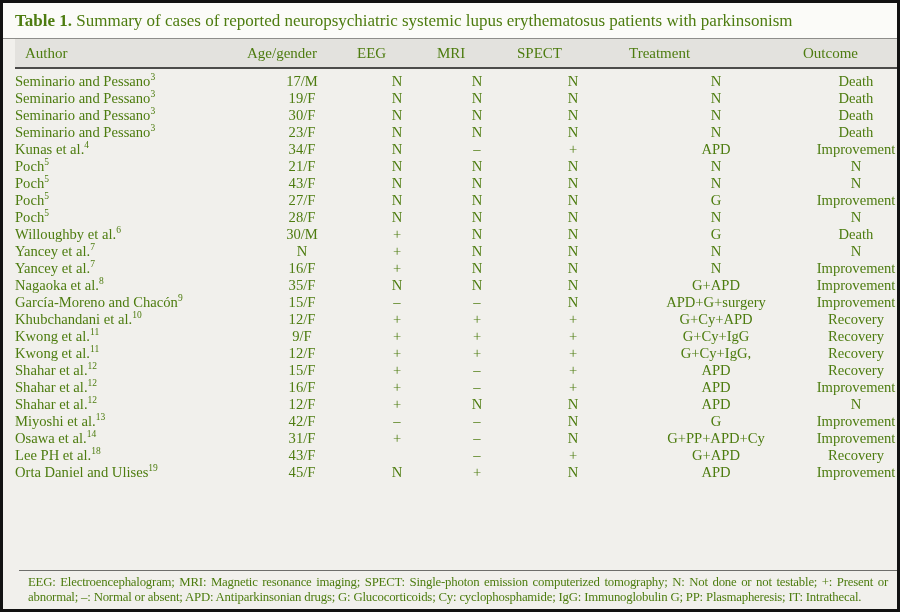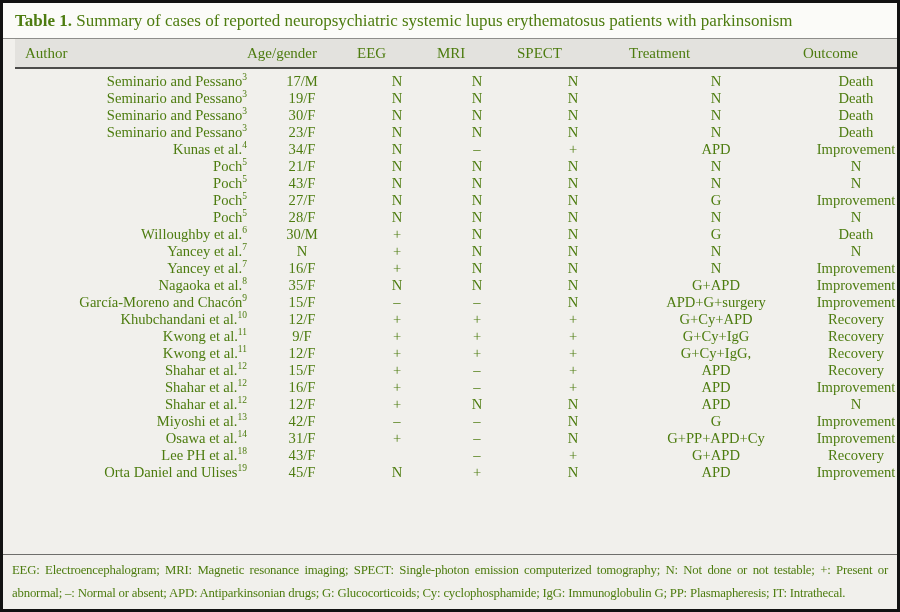--- a/index.html
+++ b/index.html
@@ -47,39 +47,40 @@
 
   tbody td {
     font-size: 14.6px;
     height: 17px;
     line-height: 17px;
     text-align: center;
     padding: 0;
     white-space: nowrap;
     overflow: hidden;
   }
-  tbody td.author { text-align: right; }
+  tbody td.author { text-align: left; }
   tbody tr:first-child td { padding-top: 4px; }
   tbody td.italic { font-style: italic; }
 
   sup.ref {
     font-size: 9.5px;
     line-height: 0;
     vertical-align: super;
   }
 
   .footnote {
     margin-top: auto;
     border-top: 1px solid #6e6e6b;
     background: #f1f0ec;
     padding: 4px 9px 4px 9px;
     font-size: 12.8px;
-    line-height: 23px;
+    line-height: 15px;
     letter-spacing: -0.2px;
     text-align: justify;
+    margin-left: 16px;
   }
 </style>
 </head>
 <body>
 
 <div class="frame">
 
   <div class="title-band"><span class="bold">Table 1.</span><span> Summary of cases of reported neuropsychiatric systemic lupus erythematosus patients with parkinsonism</span></div>
 
   <table class="summary">

